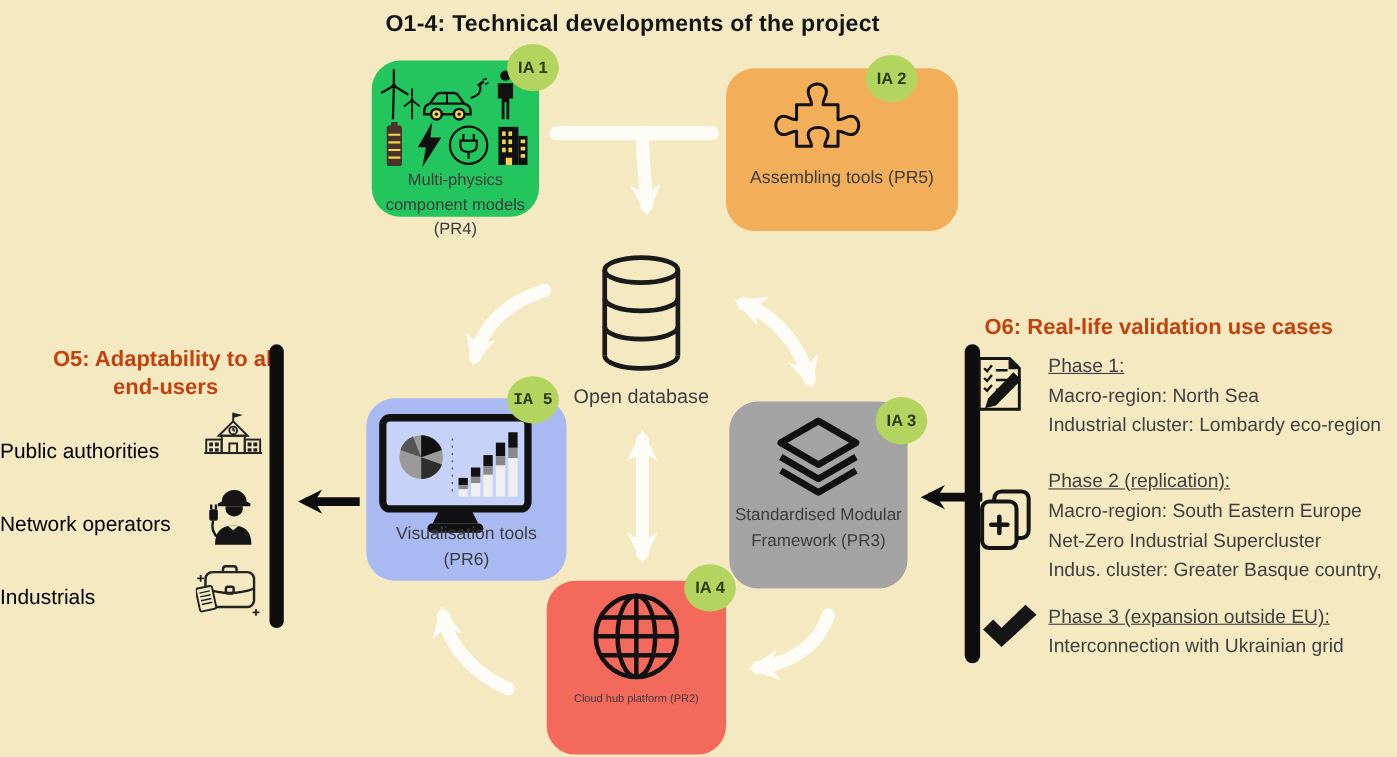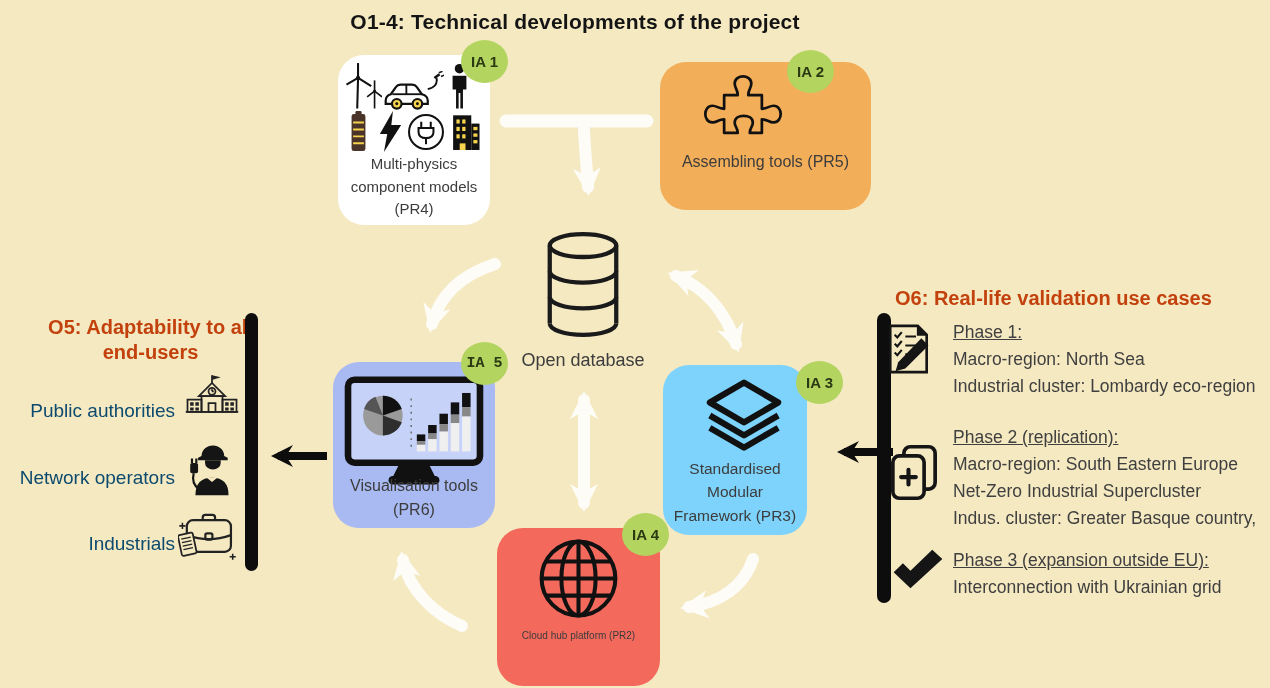--- a/index.html
+++ b/index.html
@@ -1,38 +1,38 @@
 <!DOCTYPE html>
 <html><head>
 <meta charset="utf-8">
 <style>
   html,body{margin:0;padding:0;}
   body{font-family:"Liberation Sans","DejaVu Sans",sans-serif;background:#e8e0c4;}
   #stage{position:relative;width:1270px;height:688px;background:#f5e9c2;overflow:hidden;}
   .abs{position:absolute;}
   #main-title{left:75px;top:10px;width:1000px;text-align:center;font-size:21px;font-weight:700;color:#141414;letter-spacing:.2px;}
   .box{position:absolute;border-radius:26px;z-index:2;}
-  .box-pr4{left:338px;top:55px;width:152px;height:170px;background:#ffffff;}
+  .box-pr4{left:338px;top:55px;width:152px;height:142px;background:#22c55e;}
   .box-pr5{left:660px;top:62px;width:165px;height:148px;background:#f3ae5a;padding-left:46px;}
-  .box-pr3{left:663px;top:365px;width:144px;height:170px;background:#7dd3fc;}
+  .box-pr3{left:663px;top:365px;width:162px;height:170px;background:#a3a3a3;}
   .box-pr2{left:497px;top:528px;width:163px;height:158px;background:#f3695c;}
-  .box-pr6{left:333px;top:362px;width:162px;height:166px;background:#a9baf2;}
+  .box-pr6{left:333px;top:362px;width:182px;height:166px;background:#a9baf2;}
   .caption{position:absolute;left:5px;right:5px;text-align:center;color:#3c3c3c;font-size:15.5px;line-height:1.5;}
   .badge{position:absolute;width:47px;height:43px;border-radius:50%;background:#b3d45f;display:flex;align-items:center;justify-content:center;font-weight:700;font-size:15px;color:#2c3a14;z-index:5;}
   #badge-ia1{left:461px;top:40px;} #badge-ia2{left:787px;top:50px;}
   #badge-ia3{left:796px;top:361px;} #badge-ia4{left:622px;top:513px;} #badge-ia5{left:461px;top:342px;font-family:Liberation Mono, monospace;}
   #arrow-layer{left:0;top:0;z-index:1;}
   #black-arrow-layer{left:0;top:0;z-index:4;pointer-events:none;}
   .divider-bar{position:absolute;background:#0d0d0d;border-radius:8px;z-index:2;}
   #o5-bar{left:245px;top:313px;width:13px;height:258px;}
   #o6-bar{left:877px;top:313px;width:14px;height:290px;}
   .side-heading{position:absolute;font-weight:700;font-size:20px;color:#c2410c;line-height:1.25;}
   #o5-heading{left:28px;top:315px;width:245px;text-align:center;}
   #o6-heading{left:895px;top:286px;width:370px;}
-  .o5-label{position:absolute;width:175px;text-align:right;font-size:19px;color:#0c4a6e;}
+  .o5-label{position:absolute;width:175px;font-size:19px;color:#000000;}
   .phase{position:absolute;color:#3f3f3f;font-size:17.5px;line-height:27px;white-space:nowrap;z-index:2;}
   .phase-title{text-decoration:underline;}
   #db-label{left:495px;top:350px;width:176px;text-align:center;font-size:18px;color:#3d3d3d;z-index:2;}
   .icon{position:absolute;}
 </style>
 </head>
 <body>
 
 <div id="stage">
 

